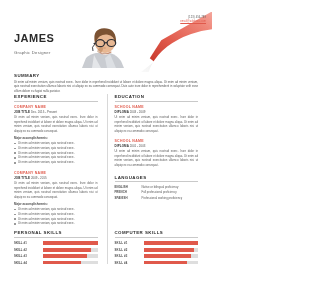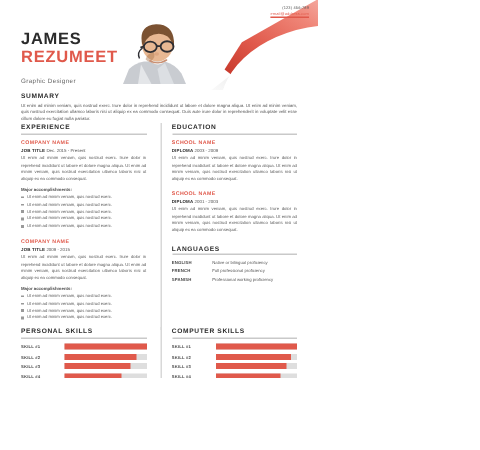--- a/index.html
+++ b/index.html
@@ -3,21 +3,21 @@
 <meta charset="utf-8">
 <style>
   html,body{margin:0;padding:0;}
   body{
     width:212px;height:300px;overflow:hidden;
     background:#ffffff;
     font-family:"Liberation Sans", sans-serif;
     color:#3b3b3b;
     -webkit-font-smoothing:antialiased;
   }
-  .page{position:relative;width:212px;height:252px;background:#fff;overflow:hidden;}
+  .page{position:relative;width:212px;height:252px;background:#fff;overflow:hidden;margin-top:12px;}
 
   
   .corner-wrap{position:absolute;top:0;right:0;width:78px;height:60px;overflow:hidden;pointer-events:none;}
   .corner-gray{
     position:absolute;top:-14px;right:-26px;width:104px;height:78px;
     background:linear-gradient(218deg,#6d6d6d 0%,#8e8e8e 26%,#bdbdbd 52%,#e9e9e9 74%,#ffffff 100%);
     transform:rotate(-1deg);
     clip-path:polygon(100% 0,100% 100%,0 100%);
   }
   .corner-red{
@@ -111,21 +111,20 @@
     <div class="corner-white"></div>
   </div>
 
   <div class="contact-top">
     <div class="contact-phone">(123) 456-789</div>
     <div class="contact-mail">email@address.com</div>
   </div>
 
   <div class="name-block">
     <div class="fname">JAMES</div>
-    <div class="lname">REZUMEET</div>
     <div class="role">Graphic Designer</div>
   </div>
 
   <div class="photo">
     <svg viewBox="0 0 50 43">
       <rect x="0" y="0" width="50" height="43" fill="#ffffff"></rect>
       <path d="M2 43 L6 33 Q10 29 16 28 L30 28 Q37 30 41 36 L44 43 Z" fill="#c9ccd1"></path>
       <path d="M14 30 L21 43 L12 43 Z" fill="#e4e6e9"></path>
       <path d="M30 29 L36 43 L27 43 L25 33 Z" fill="#dcdfe3"></path>
       <ellipse cx="25" cy="16" rx="10.5" ry="12" fill="#e8b893"></ellipse>

